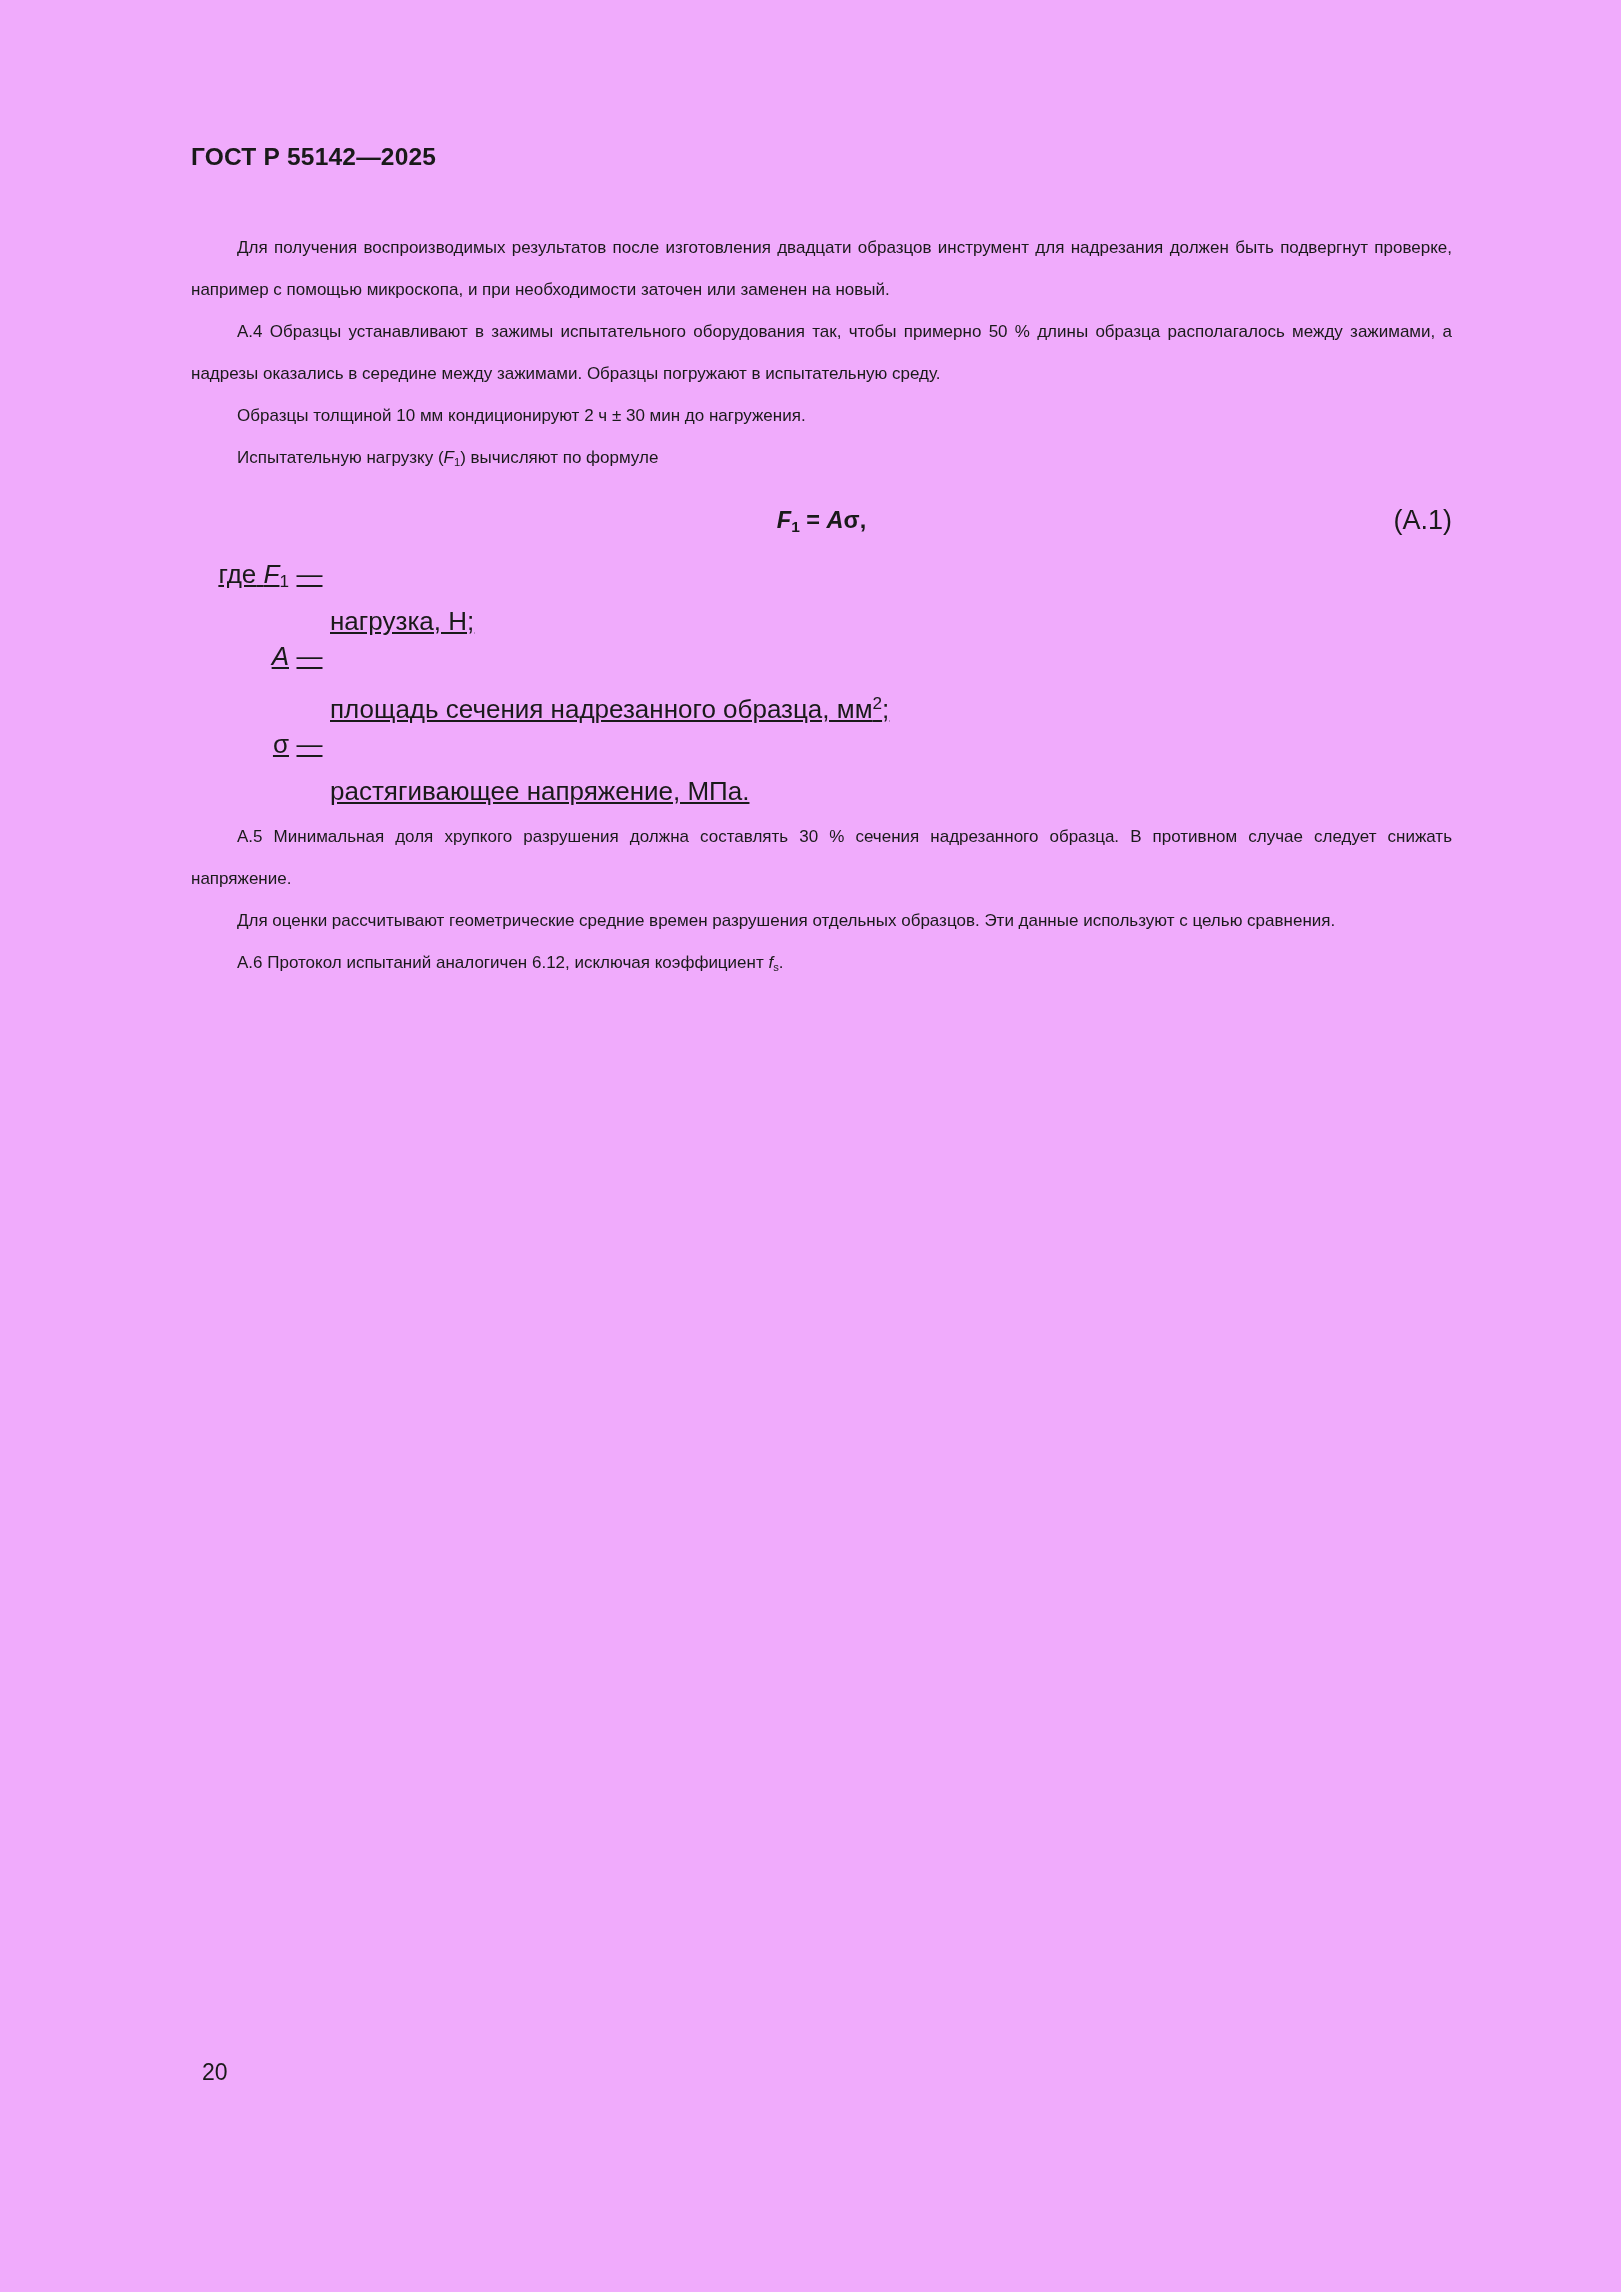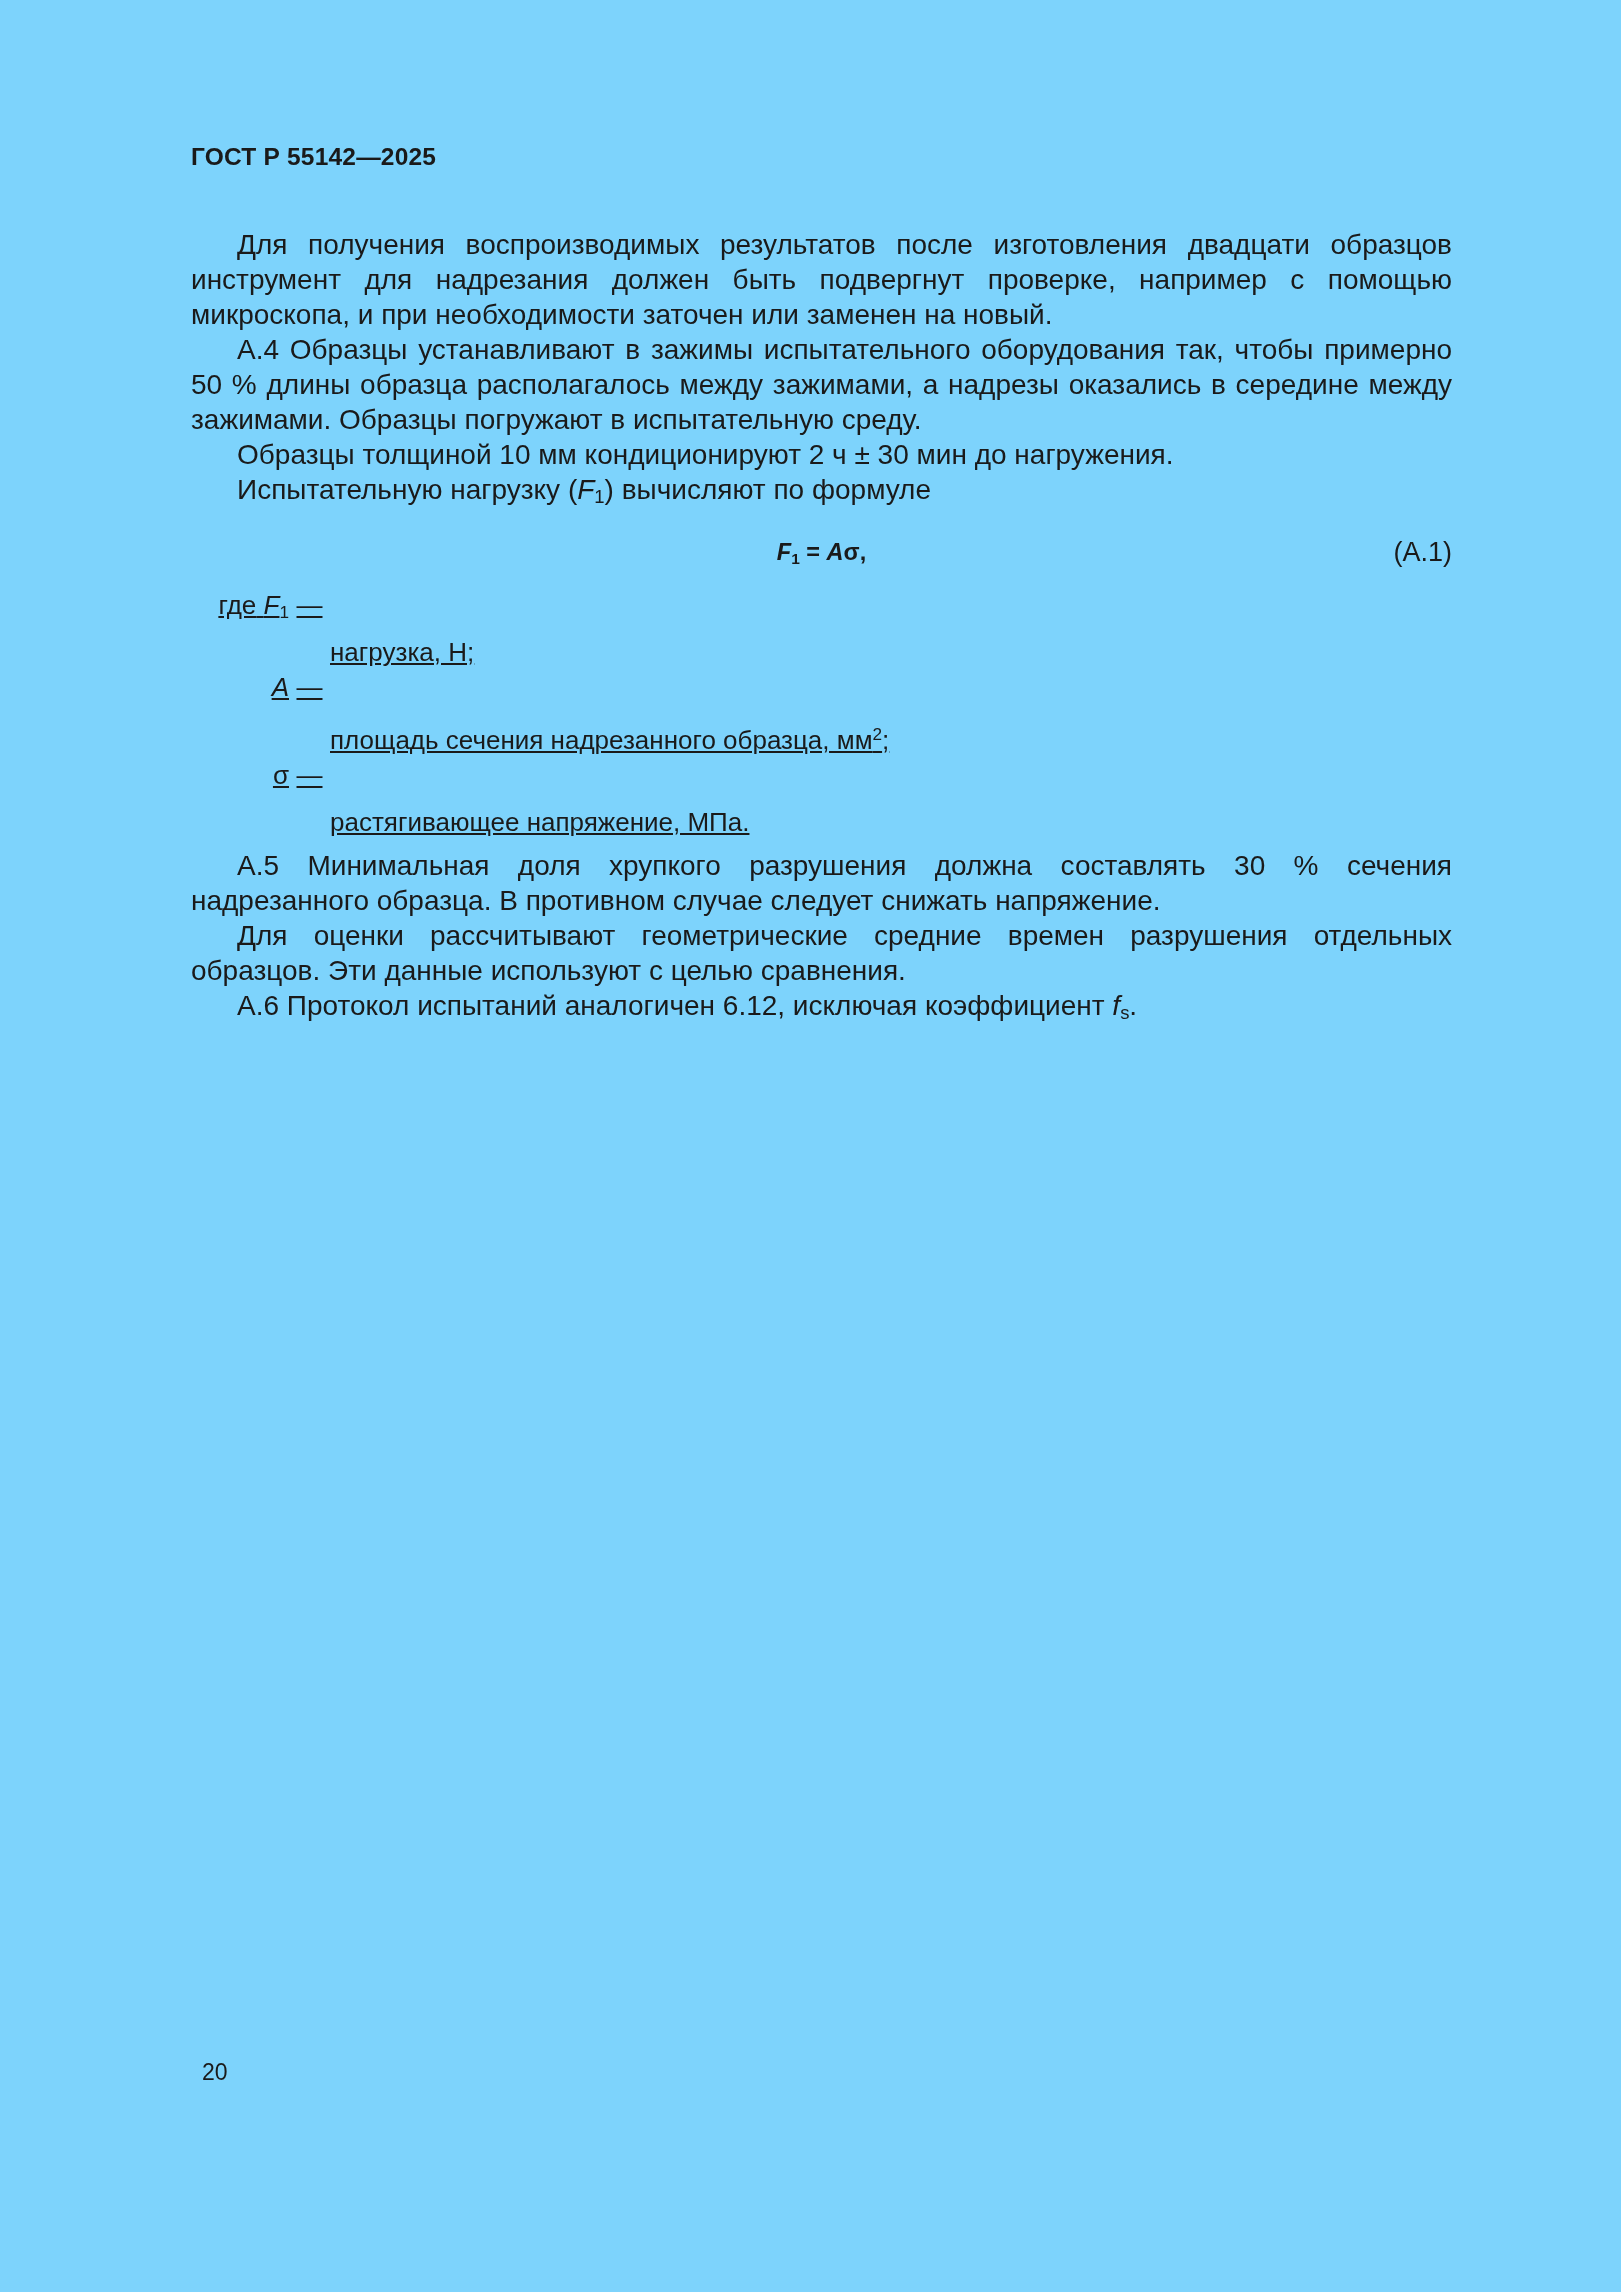--- a/index.html
+++ b/index.html
@@ -13,21 +13,21 @@
     height: 2293px;
     position: relative;
     font-family: "Liberation Sans", sans-serif;
     color: #1a1a1a;
     -webkit-font-smoothing: antialiased;
   }
 
   .page {
     position: absolute;
     inset: 0;
-    background: #7dd3fc;
+    background: #f0abfc;
   }
 
   
   .doc-header {
     position: absolute;
     left: 191px;
     top: 143px;
     font-size: 24.5px;
     font-weight: bold;
     letter-spacing: 0.2px;
@@ -37,22 +37,22 @@
   
   .content {
     position: absolute;
     left: 191px;
     top: 227px;
     width: 1261px;
   }
 
   p.body-par {
     margin: 0;
-    font-size: 28px;
-    line-height: 35px;
+    font-size: 17px;
+    line-height: 42px;
     text-align: justify;
     text-justify: inter-word;
     text-indent: 46px;
     hyphens: manual;
   }
 
   
   .formula-row {
     position: relative;
     margin: 0;

